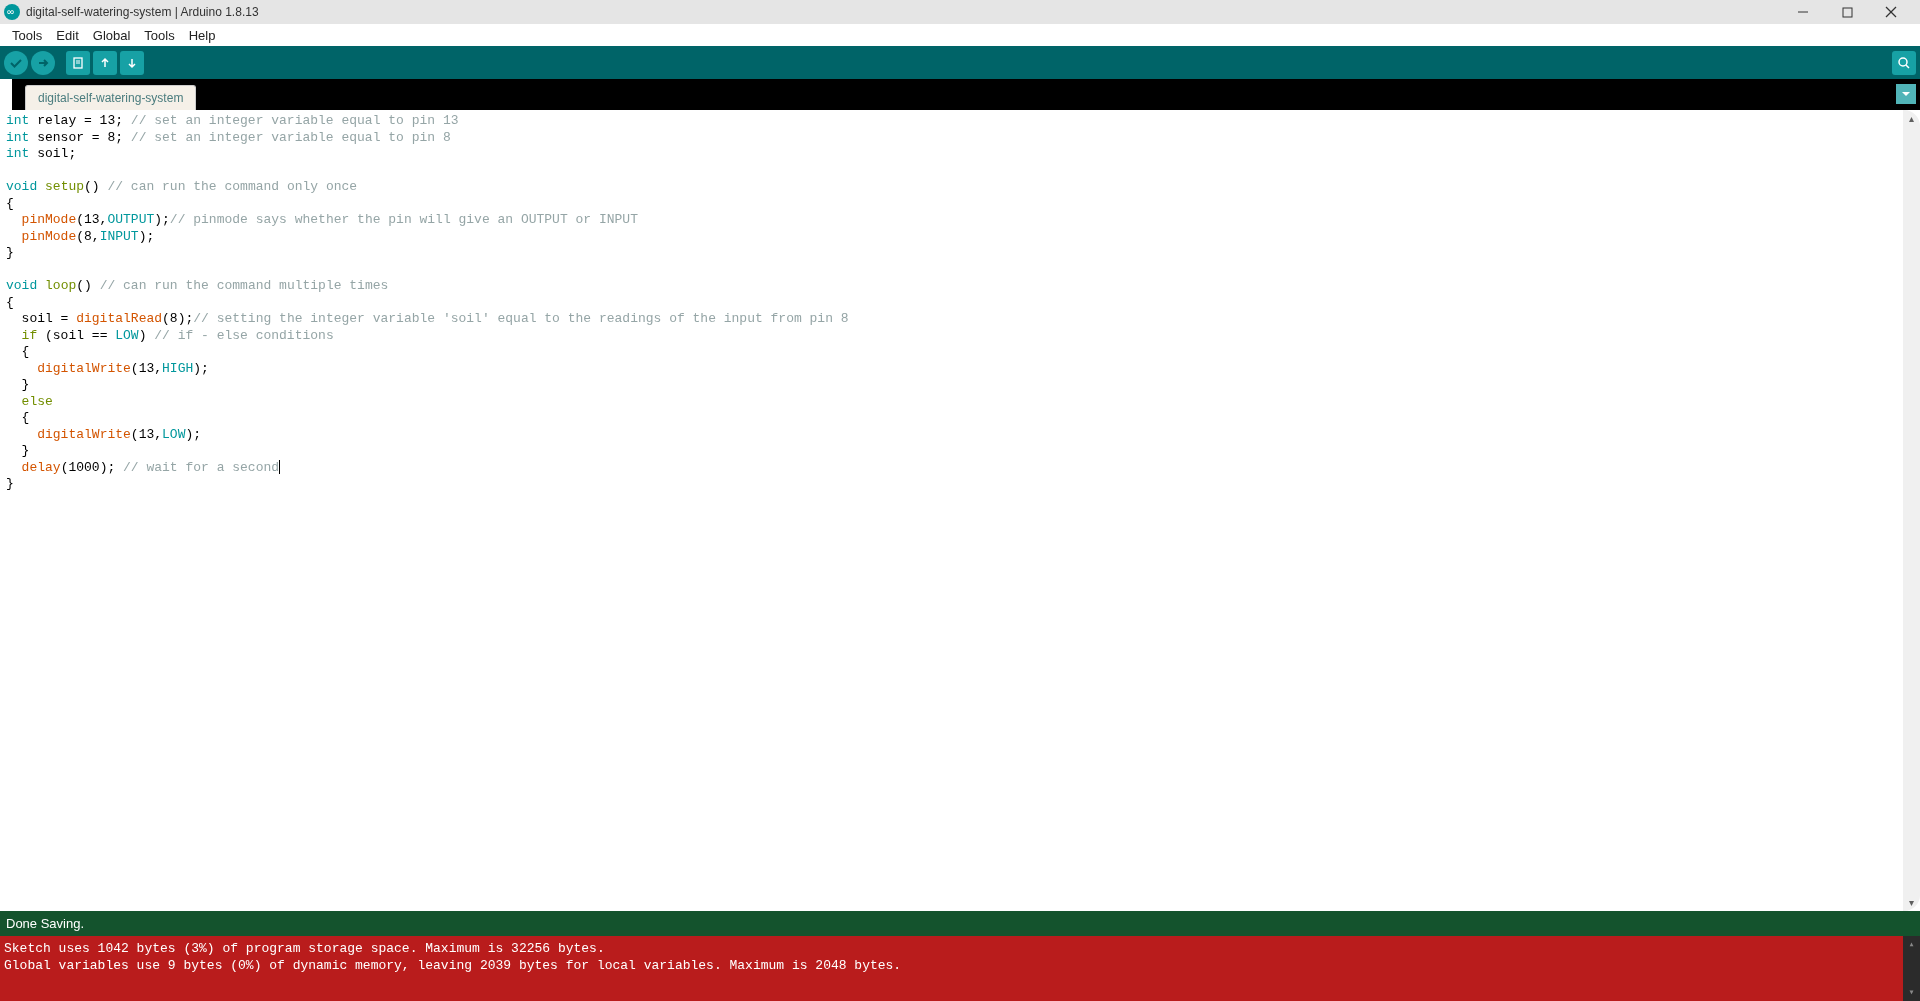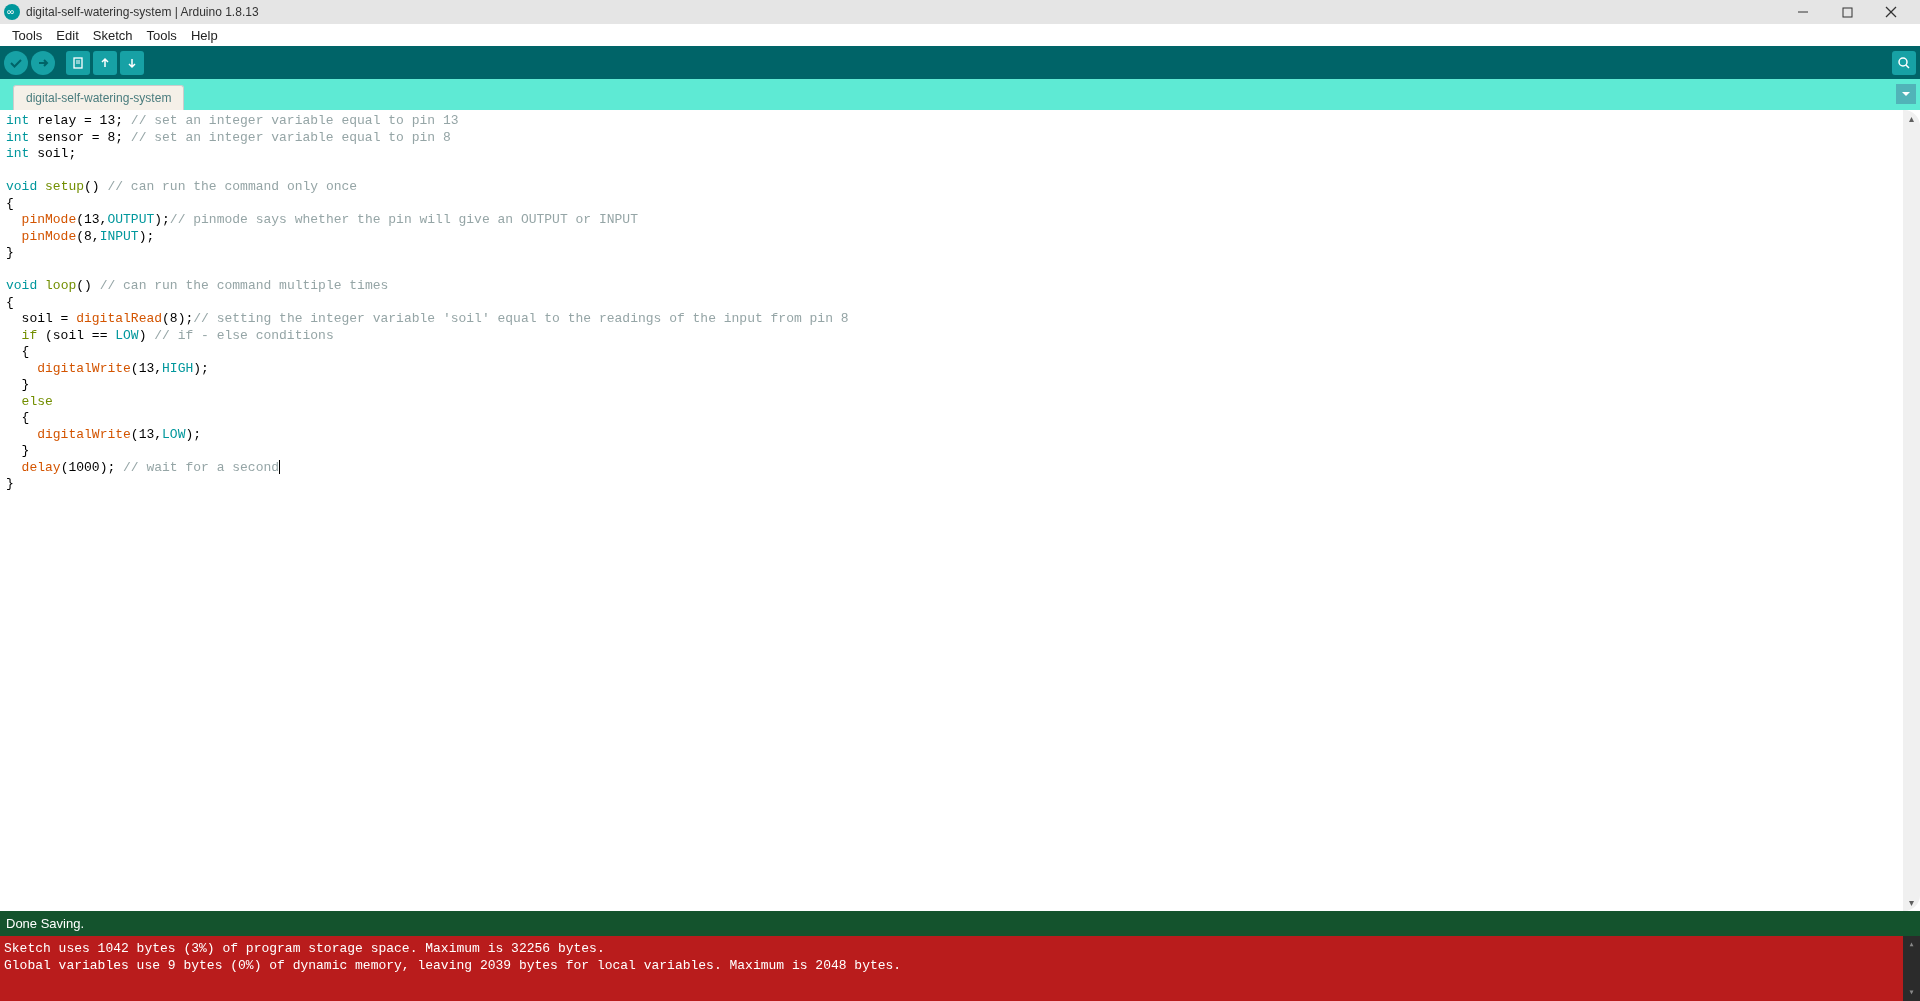--- a/index.html
+++ b/index.html
@@ -75,25 +75,26 @@
   width: 24px; height: 24px;
   background: #17a1a5;
   border-radius: 3px;
   display: flex;
   align-items: center;
   justify-content: center;
   cursor: pointer;
 }
 .tabbar {
   height: 31px;
-  background: #5eead4;
+  background: #000000;
   display: flex;
   align-items: flex-end;
   padding-left: 13px;
   position: relative;
+  margin-left: 12px;
 }
 .tab {
   background: #f5f0e8;
   color: #4a7c7e;
   font-size: 12px;
   padding: 5px 12px;
   border-radius: 3px 3px 0 0;
   cursor: pointer;
   border: 1px solid #ccc;
   border-bottom: none;
@@ -204,21 +205,21 @@
           <line x1="1" y1="1" x2="11" y2="11" stroke="#333" stroke-width="1.2"></line>
           <line x1="11" y1="1" x2="1" y2="11" stroke="#333" stroke-width="1.2"></line>
         </svg>
     </div>
   </div>
 </div>
 
 <div class="menubar">
   <div class="menu-item">Tools</div>
   <div class="menu-item">Edit</div>
-  <div class="menu-item">Sketch</div>
+  <div class="menu-item">Global</div>
   <div class="menu-item">Tools</div>
   <div class="menu-item">Help</div>
 </div>
 
 <div class="toolbar">
   <div class="tb-btn round">
     <svg viewBox="0 0 14 14">
         <path d="M2 7 L5.5 10.5 L12 4" fill="none" stroke="#006468" stroke-width="2"></path>
       </svg>
   </div>

